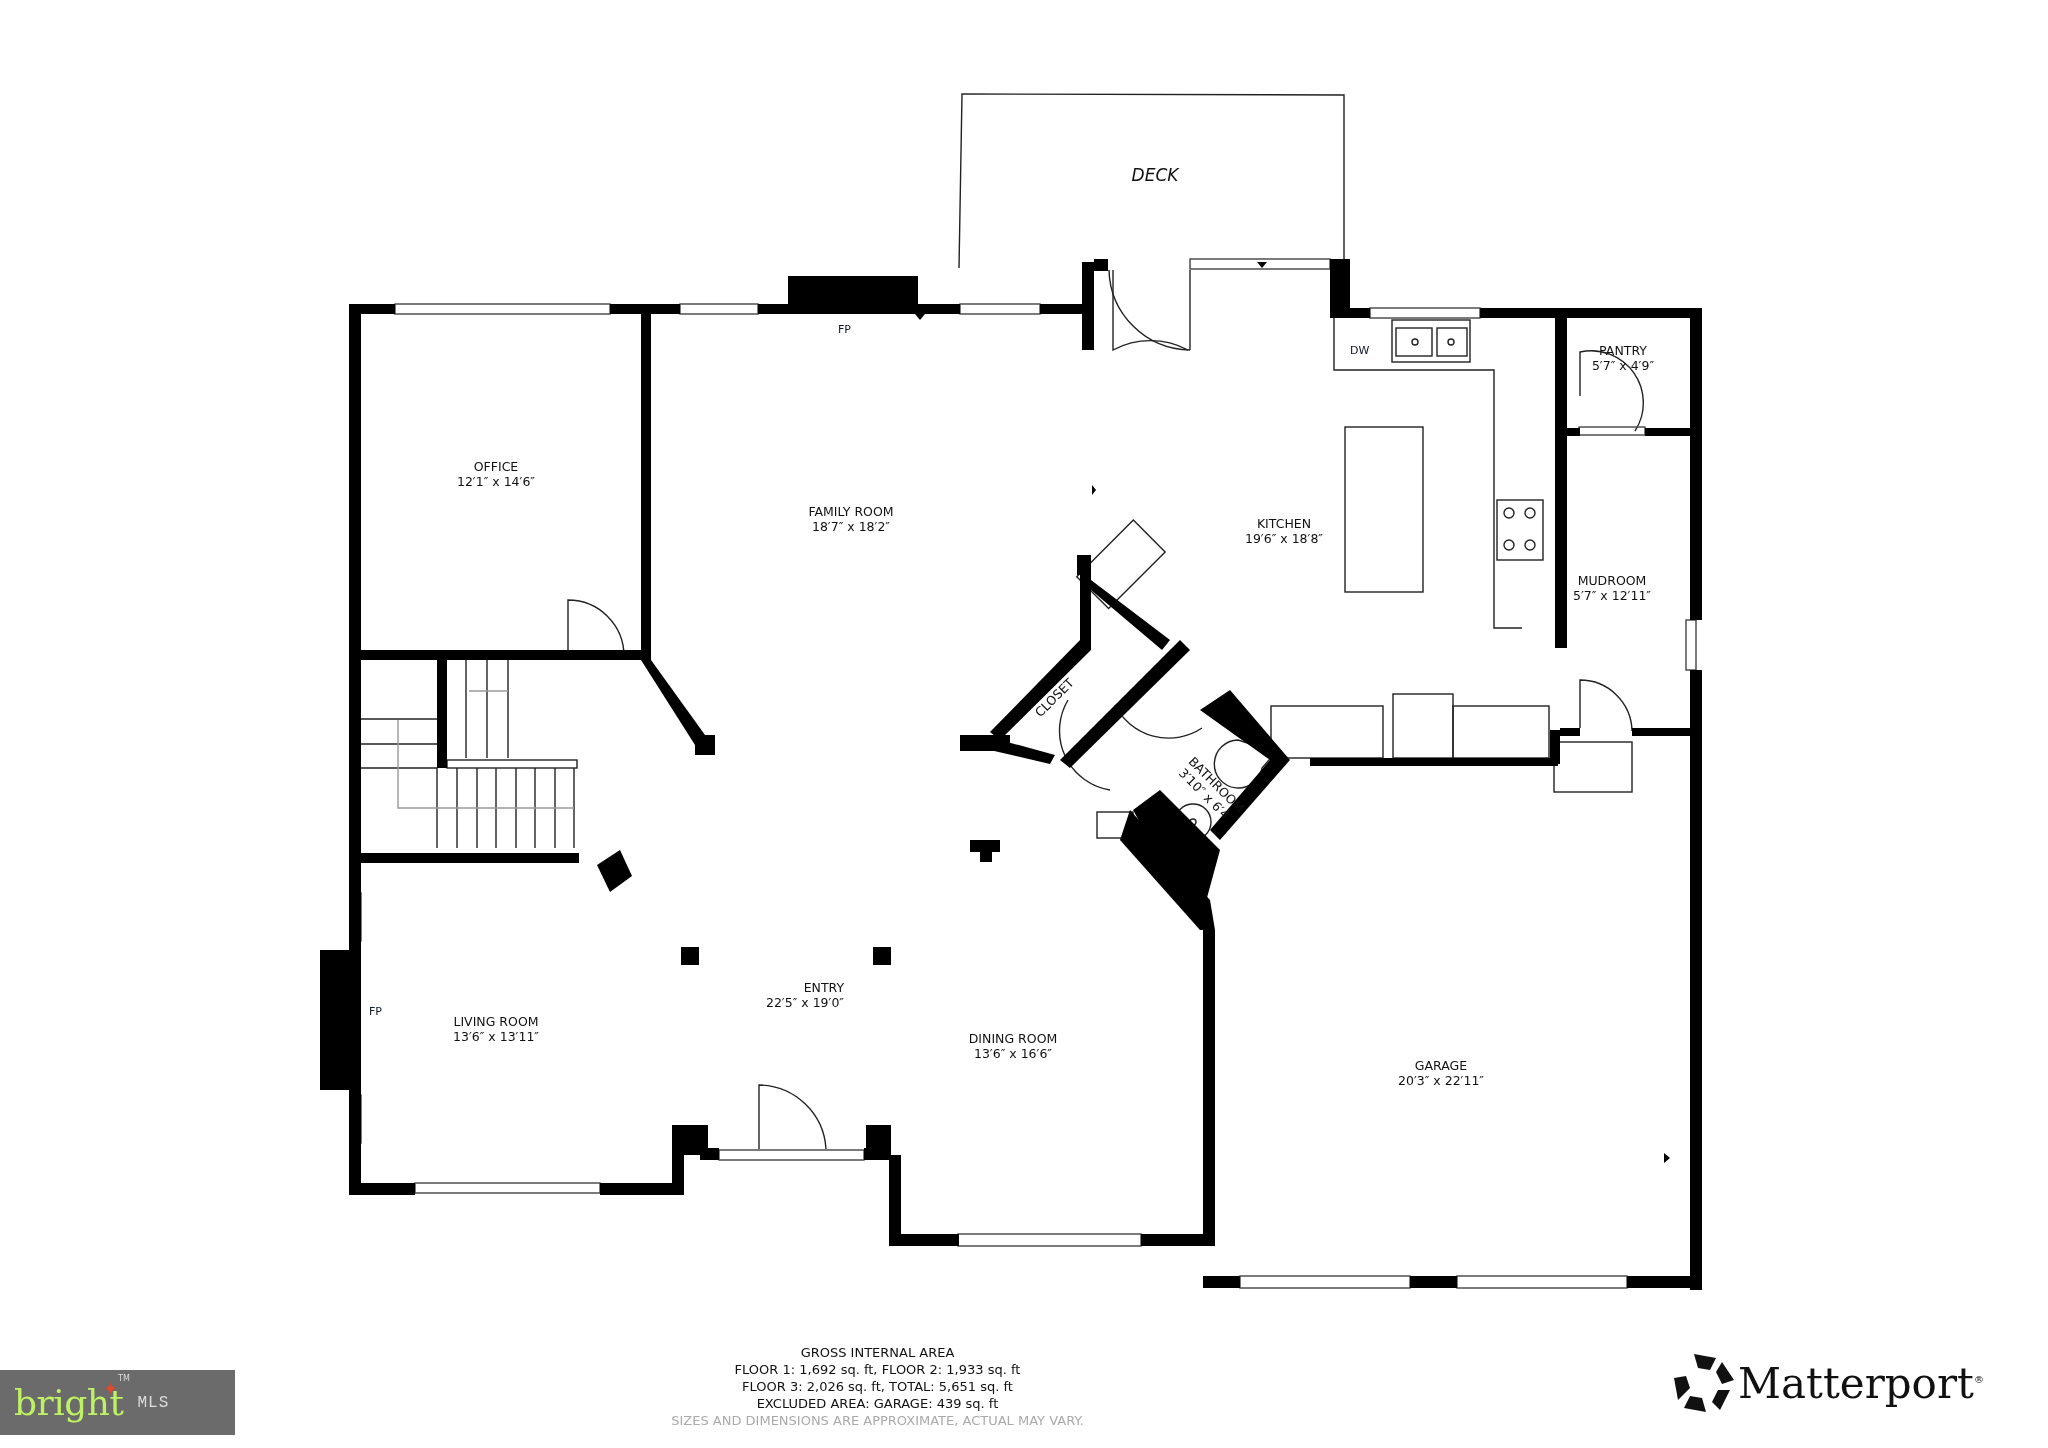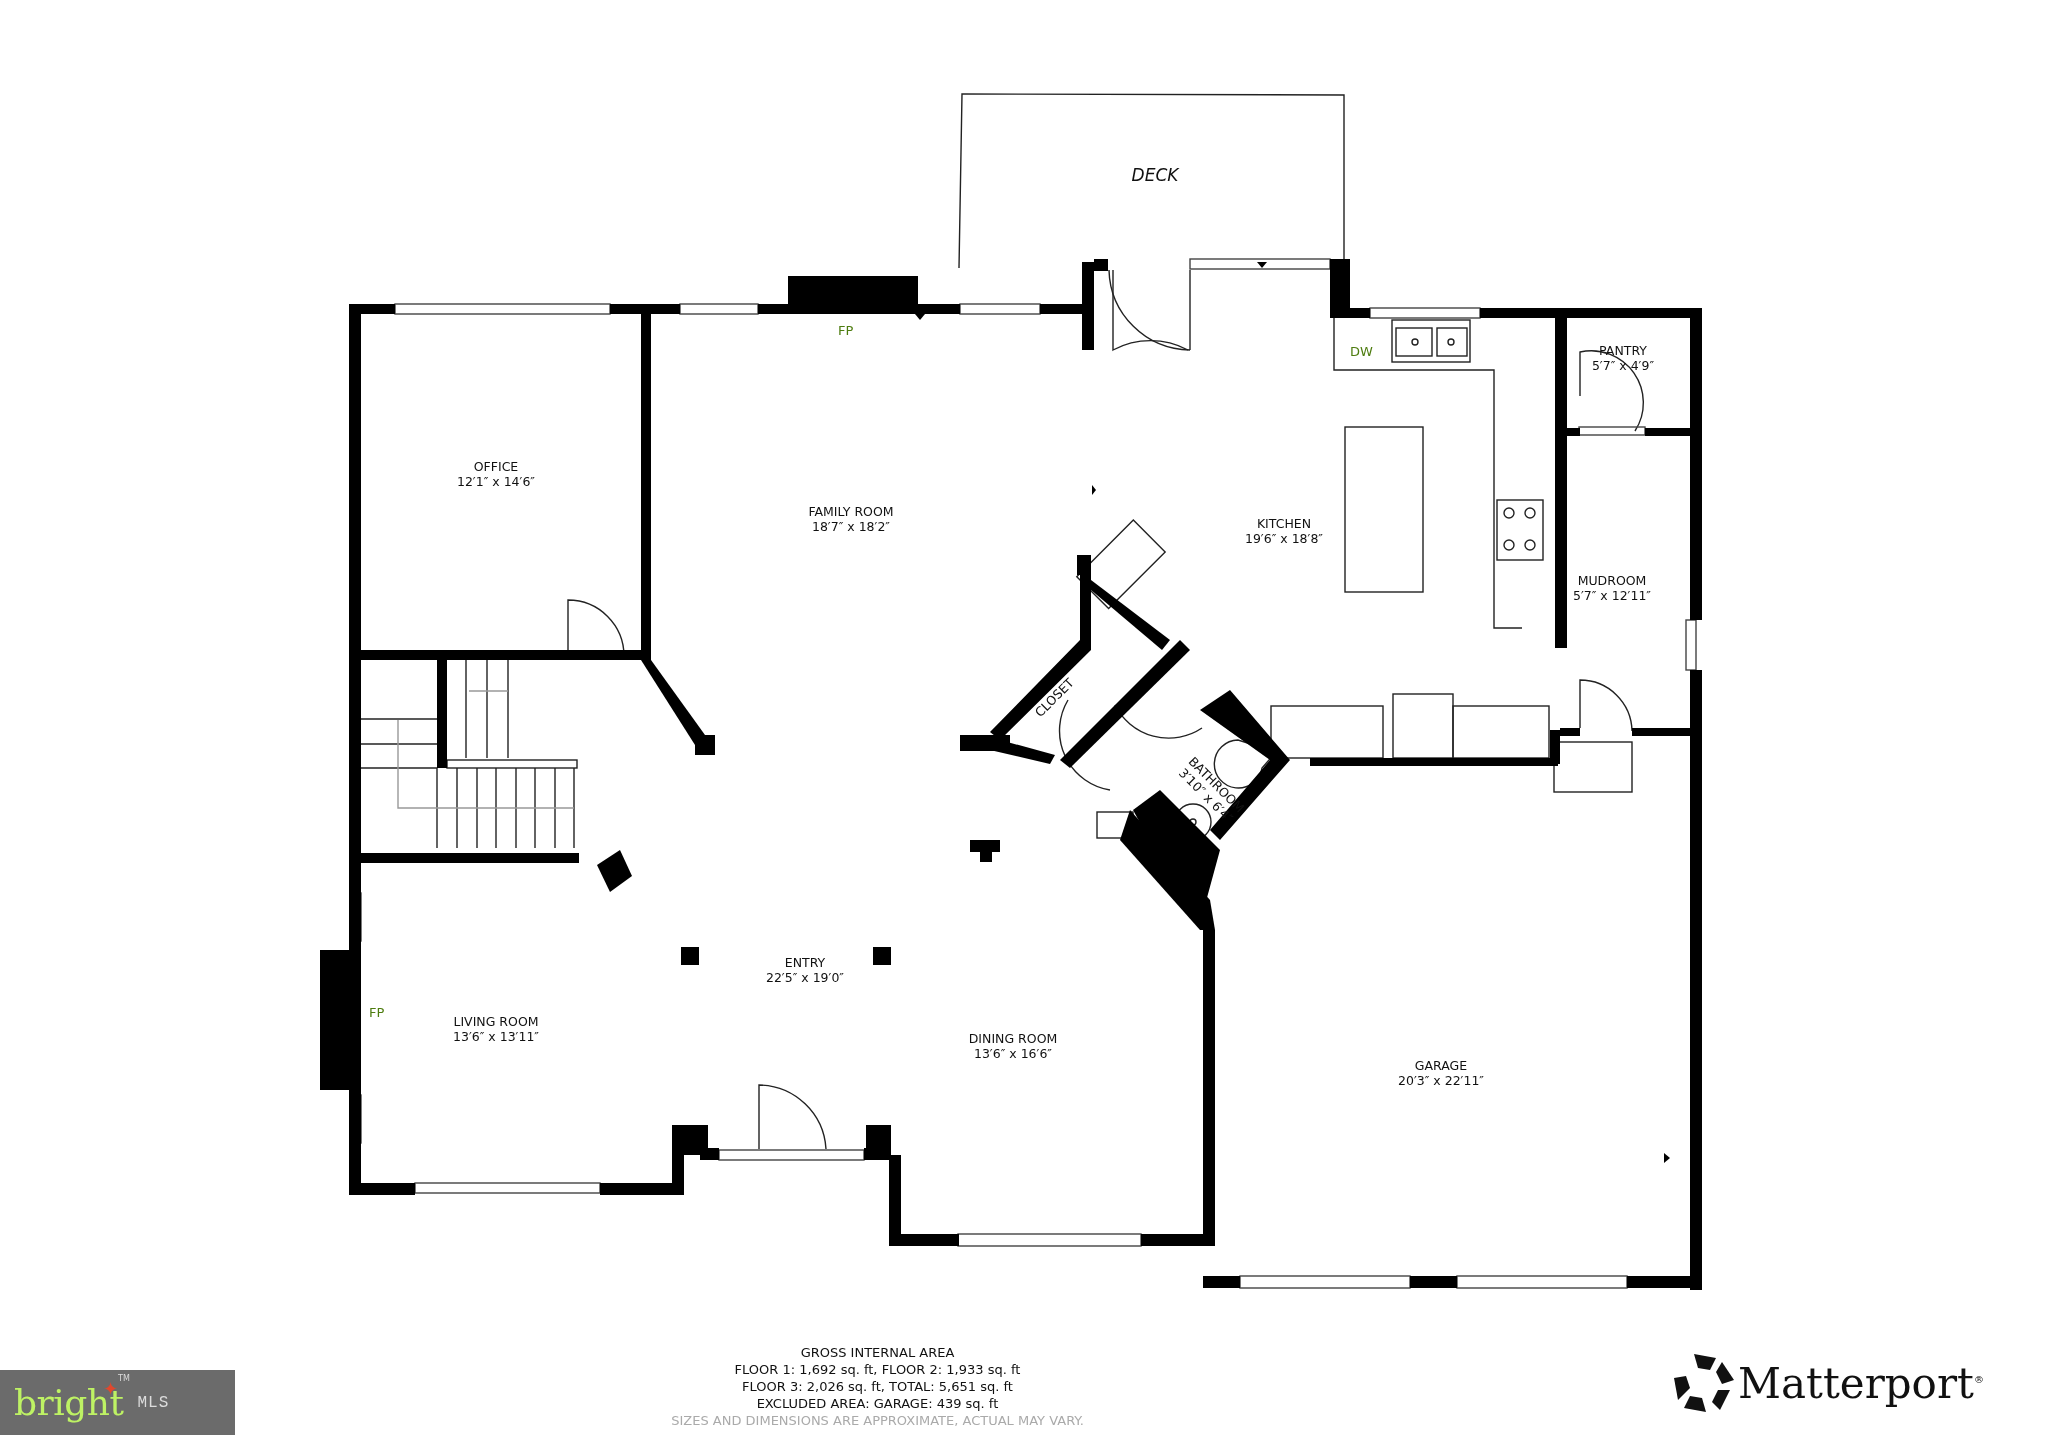--- a/index.html
+++ b/index.html
@@ -2,21 +2,21 @@
 <html><head>
 <meta charset="utf-8">
 <style>
   html, body { margin: 0; padding: 0; background: #ffffff; }
   body { width: 2048px; height: 1448px; position: relative; overflow: hidden; font-family: "DejaVu Sans", sans-serif; color: #111; }
   #plan { position: absolute; left: 0; top: 0; width: 2048px; height: 1448px; }
   .room-label { position: absolute; text-align: center; font-size: 12.5px; line-height: 15px; color: #111; transform: translateX(-50%); white-space: nowrap; }
   .room-label .name { display: block; }
   .room-label .dims { display: block; }
   .deck-label { position: absolute; font-size: 17px; color: #111; transform: translateX(-50%); font-style: italic; }
-  .small-label { position: absolute; font-size: 13px; color: #4d7c0f; }
+  .small-label { position: absolute; font-size: 11px; color: #0f172a; }
   .rotated { position: absolute; font-size: 12.5px; line-height: 15px; text-align: center; white-space: nowrap; }
   #area-summary { position: absolute; left: 0; width: 1755px; top: 1344px; text-align: center; font-size: 13px; line-height: 17px; color: #111; }
   #area-summary .disclaimer { color: #aaaaaa; }
   #bright-logo { position: absolute; left: 0; top: 1370px; width: 235px; height: 65px; background: #6b6b6b; display: flex; align-items: center; padding-left: 14px; box-sizing: border-box; }
   #bright-logo .word { font-family: "DejaVu Serif", serif; font-size: 36px; color: #bef264; letter-spacing: -0.5px; position: relative; }
   #bright-logo .spark { position: absolute; left: 103px; top: 8px; color: #e0482d; font-size: 18px; }
   #bright-logo .tm { font-size: 8px; color: #dcdcdc; position: absolute; left: 118px; top: 4px; }
   #bright-logo .mls { font-family: Liberation Mono, monospace; font-size: 16px; color: #dcdcdc; margin-left: 14px; letter-spacing: 1px; }
   #matterport-logo { position: absolute; left: 1672px; top: 1350px; display: flex; align-items: center; }
   #matterport-logo .word { font-family: "DejaVu Serif", serif; font-size: 42px; color: #111; }
@@ -197,21 +197,21 @@
   <span class="name">MUDROOM</span>
   <span class="dims">5′7″ x 12′11″</span>
 </div>
 <div class="rotated" style="left:1030px; top:690px; transform: rotate(-45deg);">
   <span>CLOSET</span>
 </div>
 <div class="rotated" style="left:1175px; top:775px; transform: rotate(45deg);">
   <span style="display:block">BATHROOM</span>
   <span style="display:block">3′10″ x 6′4″</span>
 </div>
-<div class="room-label" style="left:805px; top:955px;">
+<div class="room-label" style="left:805px; top:980px;text-align:right;">
   <span class="name">ENTRY</span>
   <span class="dims">22′5″ x 19′0″</span>
 </div>
 <div class="room-label" style="left:496px; top:1014px;">
   <span class="name">LIVING ROOM</span>
   <span class="dims">13′6″ x 13′11″</span>
 </div>
 <div class="room-label" style="left:1013px; top:1031px;">
   <span class="name">DINING ROOM</span>
   <span class="dims">13′6″ x 16′6″</span>

